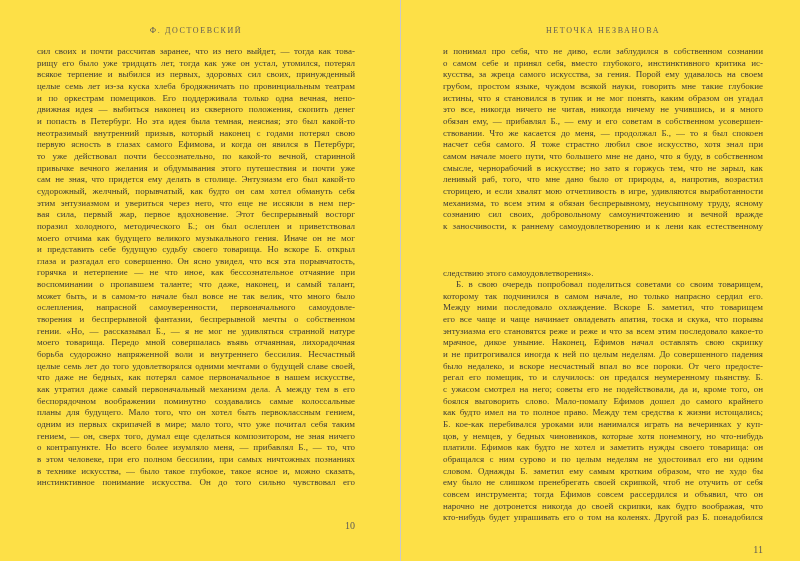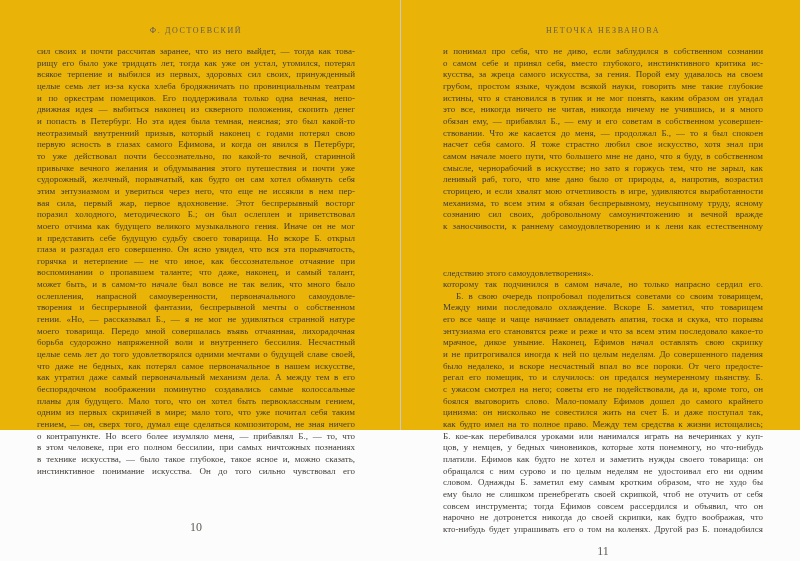--- a/index.html
+++ b/index.html
@@ -12,22 +12,22 @@
   }
   .spread {
     position: relative;
     width: 800px;
     height: 561px;
     display: flex;
     font-family: "Liberation Serif", "DejaVu Serif", serif;
   }
   .page {
     position: relative;
-    height: 430px;
-    background: #eab308;
+    height: 561px;
+    background: #fde047;
     box-sizing: border-box;
   }
   .page.left  { width: 401px; border-right: 1px solid #c9c9c9; }
   .page.right { width: 399px; }
 
   .running-header {
     position: absolute;
     top: 26px;
     font-size: 8px;
     letter-spacing: 1.6px;
@@ -52,23 +52,23 @@
     text-align: justify;
     text-align-last: justify;
     white-space: normal;
   }
   .line.short  { text-align-last: left; margin-top: 35px; }
   .line.indent { text-indent: 13px; }
 
   .page-number {
     position: absolute;
     top: 520px;
-    font-size: 12px;
+    font-size: 10px;
     color: #5f5b57;
-    text-align: center;
+    text-align: right;
   }
   .page.left  .page-number { left: 37px; width: 318px; }
   .page.right .page-number { left: 42px; width: 320px; margin-top: 24px; }
 </style>
 </head>
 <body>
 
 <div class="spread">
 
   <div class="page left">
@@ -78,20 +78,21 @@
         <div class="line">рищу его было уже тридцать лет, тогда как уже он устал, утомился, потерял</div>
         <div class="line">всякое терпение и выбился из первых, здоровых сил своих, принужденный</div>
         <div class="line">целые семь лет из-за куска хлеба бродяжничать по провинциальным театрам</div>
         <div class="line">и по оркестрам помещиков. Его поддерживала только одна вечная, непо-</div>
         <div class="line">движная идея — выбиться наконец из скверного положения, скопить денег</div>
         <div class="line">и попасть в Петербург. Но эта идея была темная, неясная; это был какой-то</div>
         <div class="line">неотразимый внутренний призыв, который наконец с годами потерял свою</div>
         <div class="line">первую ясность в глазах самого Ефимова, и когда он явился в Петербург,</div>
         <div class="line">то уже действовал почти бессознательно, по какой-то вечной, старинной</div>
         <div class="line">привычке вечного желания и обдумывания этого путешествия и почти уже</div>
+        <div class="line">сам не зная, что придется ему делать в столице. Энтузиазм его был какой-то</div>
         <div class="line">судорожный, желчный, порывчатый, как будто он сам хотел обмануть себя</div>
         <div class="line">этим энтузиазмом и увериться через него, что еще не иссякли в нем пер-</div>
         <div class="line">вая сила, первый жар, первое вдохновение. Этот беспрерывный восторг</div>
         <div class="line">поразил холодного, методического Б.; он был ослеплен и приветствовал</div>
         <div class="line">моего отчима как будущего великого музыкального гения. Иначе он не мог</div>
         <div class="line">и представить себе будущую судьбу своего товарища. Но вскоре Б. открыл</div>
         <div class="line">глаза и разгадал его совершенно. Он ясно увидел, что вся эта порывчатость,</div>
         <div class="line">горячка и нетерпение — не что иное, как бессознательное отчаяние при</div>
         <div class="line">воспоминании о пропавшем таланте; что даже, наконец, и самый талант,</div>
         <div class="line">может быть, и в самом-то начале был вовсе не так велик, что много было</div>
@@ -128,32 +129,31 @@
         <div class="line">ствовании. Что же касается до меня, — продолжал Б., — то я был спокоен</div>
         <div class="line">насчет себя самого. Я тоже страстно любил свое искусство, хотя знал при</div>
         <div class="line">самом начале моего пути, что большего мне не дано, что я буду, в собственном</div>
         <div class="line">смысле, чернорабочий в искусстве; но зато я горжусь тем, что не зарыл, как</div>
         <div class="line">ленивый раб, того, что мне дано было от природы, а, напротив, возрастил</div>
         <div class="line">сторицею, и если хвалят мою отчетливость в игре, удивляются выработанности</div>
         <div class="line">механизма, то всем этим я обязан беспрерывному, неусыпному труду, ясному</div>
         <div class="line">сознанию сил своих, добровольному самоуничтожению и вечной вражде</div>
         <div class="line">к заносчивости, к раннему самоудовлетворению и к лени как естественному</div>
         <div class="line short">следствию этого самоудовлетворения».</div>
+        <div class="line indent">Б. в свою очередь попробовал поделиться советами со своим товарищем,</div>
         <div class="line">которому так подчинился в самом начале, но только напрасно сердил его.</div>
-        <div class="line indent">Б. в свою очередь попробовал поделиться советами со своим товарищем,</div>
         <div class="line">Между ними последовало охлаждение. Вскоре Б. заметил, что товарищем</div>
         <div class="line">его все чаще и чаще начинает овладевать апатия, тоска и скука, что порывы</div>
         <div class="line">энтузиазма его становятся реже и реже и что за всем этим последовало какое-то</div>
         <div class="line">мрачное, дикое уныние. Наконец, Ефимов начал оставлять свою скрипку</div>
         <div class="line">и не притрогивался иногда к ней по целым неделям. До совершенного падения</div>
         <div class="line">было недалеко, и вскоре несчастный впал во все пороки. От чего предосте-</div>
         <div class="line">регал его помещик, то и случилось: он предался неумеренному пьянству. Б.</div>
         <div class="line">с ужасом смотрел на него; советы его не подействовали, да и, кроме того, он</div>
         <div class="line">боялся выговорить слово. Мало-помалу Ефимов дошел до самого крайнего</div>
-        <div class="line">цинизма: он нисколько не совестился жить на счет Б. и даже поступал так,</div>
         <div class="line">как будто имел на то полное право. Между тем средства к жизни истощались;</div>
         <div class="line">Б. кое-как перебивался уроками или нанимался играть на вечеринках у куп-</div>
         <div class="line">цов, у немцев, у бедных чиновников, которые хотя понемногу, но что-нибудь</div>
         <div class="line">платили. Ефимов как будто не хотел и заметить нужды своего товарища: он</div>
         <div class="line">обращался с ним сурово и по целым неделям не удостоивал его ни одним</div>
         <div class="line">словом. Однажды Б. заметил ему самым кротким образом, что не худо бы</div>
         <div class="line">ему было не слишком пренебрегать своей скрипкой, чтоб не отучить от себя</div>
         <div class="line">совсем инструмента; тогда Ефимов совсем рассердился и объявил, что он</div>
         <div class="line">нарочно не дотронется никогда до своей скрипки, как будто воображая, что</div>
         <div class="line">кто-нибудь будет упрашивать его о том на коленях. Другой раз Б. понадобился</div>

